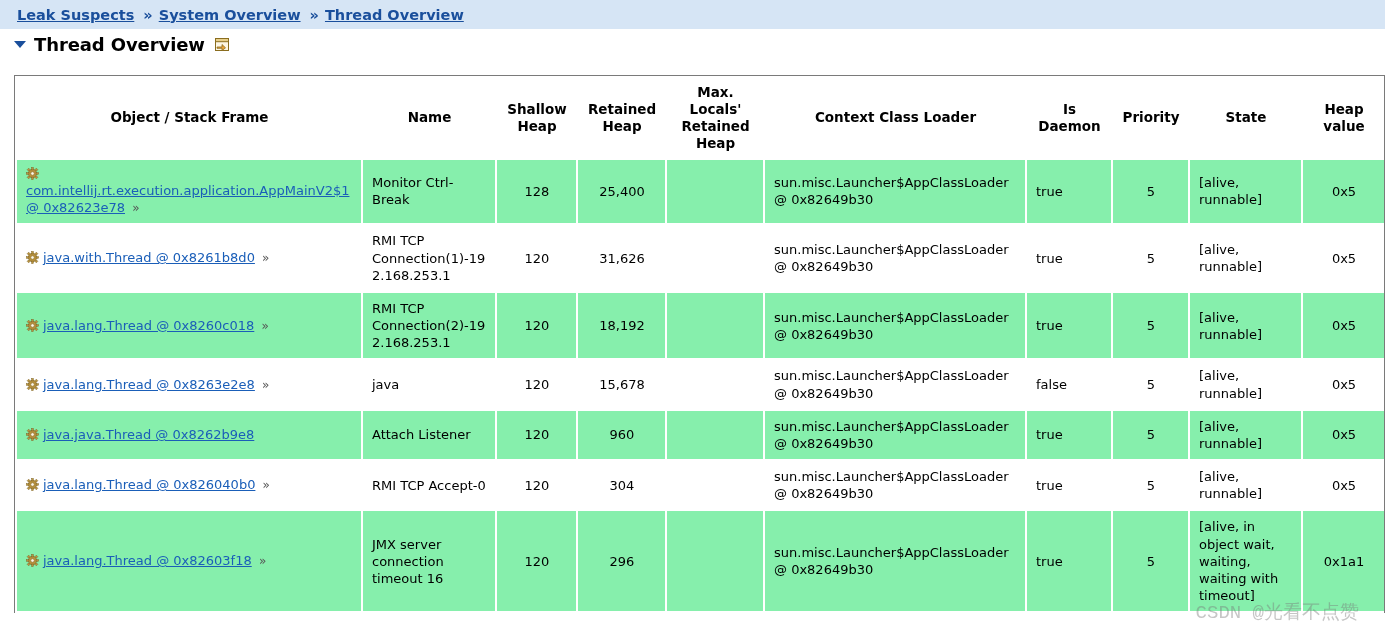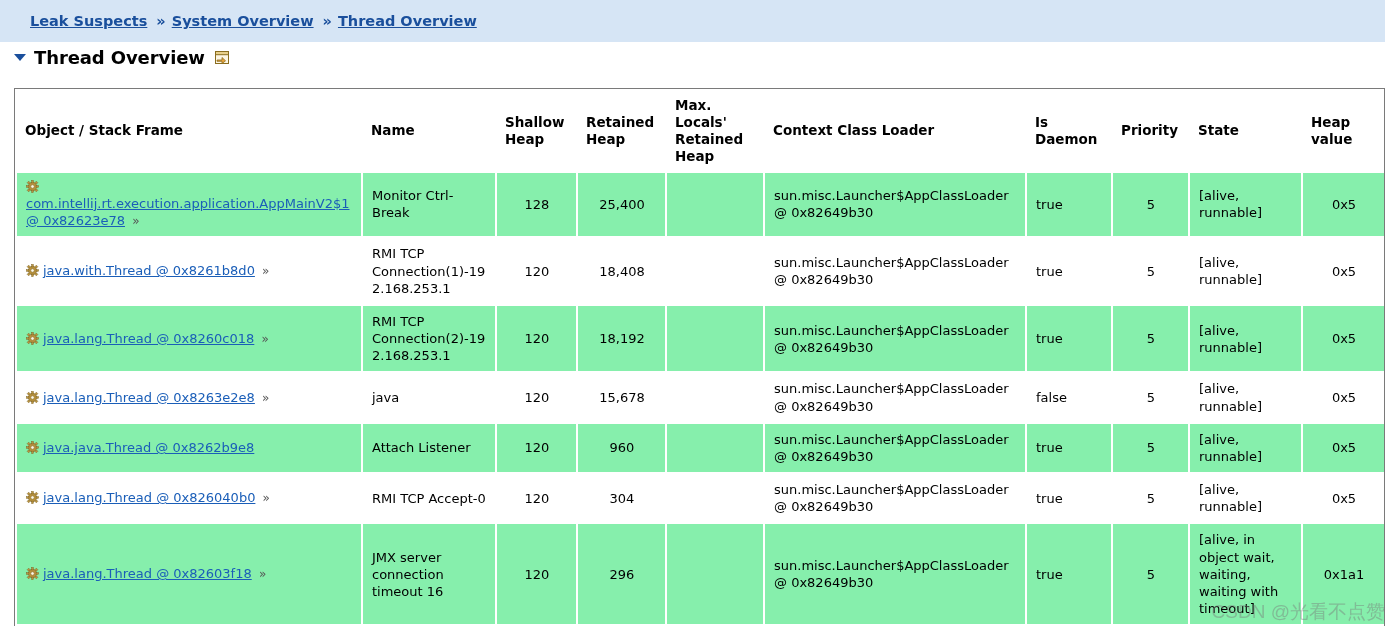--- a/index.html
+++ b/index.html
@@ -13,24 +13,24 @@
     font-family: "DejaVu Sans", "Liberation Sans", sans-serif;
     font-size: 13px;
     color: #000000;
     overflow: hidden;
     position: relative;
   }
 
   
   .breadcrumb-bar {
     background: #d6e5f5;
-    height: 42px;
+    height: 29px;
     display: flex;
     align-items: center;
-    padding-left: 30px;
+    padding-left: 17px;
     box-sizing: border-box;
   }
   .crumb-link {
     color: #1a4f9c;
     font-weight: bold;
     font-size: 14.5px;
     text-decoration: underline;
     cursor: pointer;
     white-space: nowrap;
   }
@@ -86,21 +86,21 @@
     overflow: hidden;
   }
   table.thread-table {
     border-collapse: collapse;
     table-layout: fixed;
     width: 1369px;
     font-size: 13px;
   }
   table.thread-table th {
     font-weight: bold;
-    text-align: left;
+    text-align: center;
     vertical-align: middle;
     padding: 8px 8px 8px 9px;
     background: #ffffff;
     font-size: 13.5px;
     line-height: 1.25;
     border: none;
     color: #000;
   }
   table.thread-table thead tr {
     height: 74px;
@@ -136,25 +136,25 @@
   .chev {
     color: #555;
     font-size: 12px;
     margin-left: 3px;
   }
   .stacked .gear-icon { display: block; margin-bottom: 2px; }
 
   
   .watermark {
     position: absolute;
-    right: 0;
+    right: 26px;
     bottom: 8px;
     font-size: 19px;
     color: rgba(120,120,120,0.42);
-    font-family: Liberation Sans, sans-serif;
+    font-family: Liberation Mono, monospace;
     pointer-events: none;
     white-space: nowrap;
   }
 </style>
 </head>
 <body>
 
 <div class="breadcrumb-bar">
   <span class="crumb-link">Leak Suspects</span>
   <span class="crumb-sep">»</span>
@@ -239,21 +239,21 @@
                 <rect x="12.4" y="7" width="3" height="2"></rect>
                 <rect x="2" y="2" width="2.6" height="2.6" transform="rotate(45 3.3 3.3)"></rect>
                 <rect x="11.4" y="11.4" width="2.6" height="2.6" transform="rotate(45 12.7 12.7)"></rect>
                 <rect x="11.4" y="2" width="2.6" height="2.6" transform="rotate(45 12.7 3.3)"></rect>
                 <rect x="2" y="11.4" width="2.6" height="2.6" transform="rotate(45 3.3 12.7)"></rect>
               </g>
               <circle cx="8" cy="8" r="2.1" fill="#fdf8ea" stroke="#7d6222" stroke-width="0.6"></circle>
             </svg><a class="obj-link">java.with.Thread @ 0x8261b8d0</a> <span class="chev">»</span></td>
           <td>RMI TCP Connection(1)-192.168.253.1</td>
           <td class="num">120</td>
-          <td class="num">18,408</td>
+          <td class="num">31,626</td>
           <td class="num">&nbsp;</td>
           <td>sun.misc.Launcher$AppClassLoader @ 0x82649b30</td>
           <td>true</td>
           <td class="num">5</td>
           <td>[alive, runnable]</td>
           <td class="num">0x5</td>
         </tr>
         <tr class="row-odd">
           <td class="obj-cell"><svg class="gear-icon" viewBox="0 0 16 16" width="13" height="13">
               <g fill="#b9933f" stroke="#7d6222" stroke-width="0.6">

